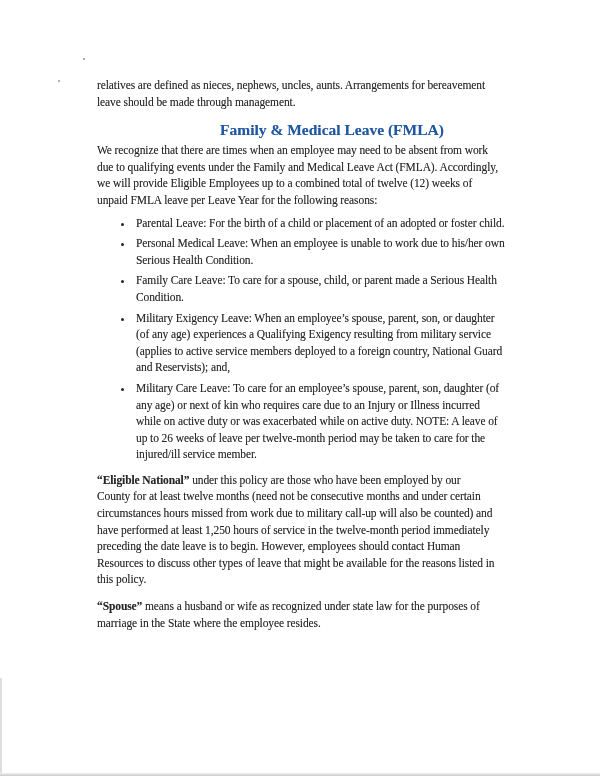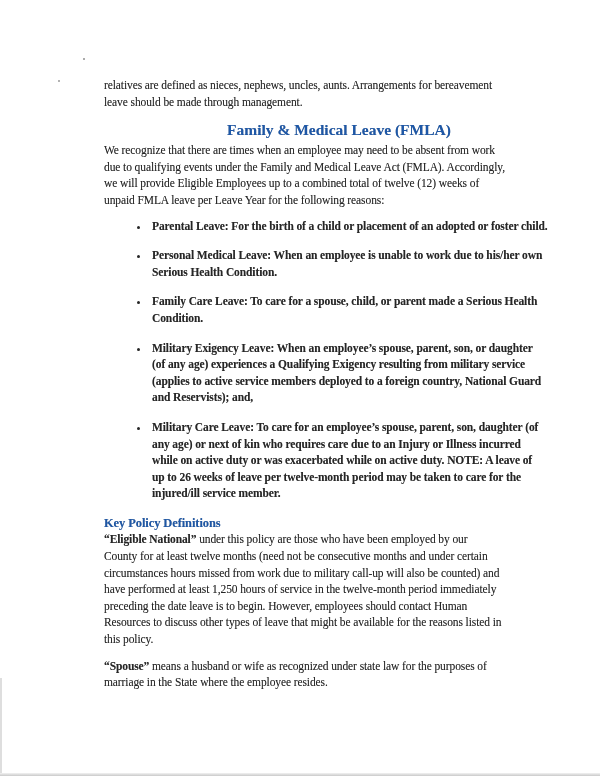--- a/index.html
+++ b/index.html
@@ -14,21 +14,21 @@
     font-family:"Liberation Serif", serif;
   }
   .page{
     position:relative;
     width:600px;height:776px;
     background:var(--page-bg);
     overflow:hidden;
   }
   .content{
     position:absolute;
-    left:104px;top:77px;
+    left:97px;top:77px;
     width:470px;
     color:var(--body-text);
     font-size:11.5px;
     line-height:16.6px;
     letter-spacing:-0.1px;
     text-shadow:0 0 0.6px rgba(30,30,30,0.35);
   }
   .content p{
     margin:0 0 10px 0;
     white-space:pre-line;
@@ -48,24 +48,23 @@
     line-height:16.6px;
     margin:0;
     font-weight:bold;
   }
   ul.reasons{
     margin:-4px 0 9px 0;
     padding:0 0 0 33px;
     list-style:disc outside;
   }
   ul.reasons li{
-    margin:13px;
+    margin:4px;
     padding-left:2px;
     white-space:pre-line;
-    font-weight:bold;
   }
   p.def b, p.compliance b{font-weight:bold;}
   .speck{
     position:absolute;
     border-radius:50%;
   }
   .speck-1{left:83px;top:58px;width:2px;height:2px;background:#8f8f8f;}
   .speck-2{left:58px;top:80px;width:2px;height:2px;background:#9a9a9a;}
   .edge-bottom{
     position:absolute;left:0;bottom:0;width:600px;height:3px;
@@ -108,21 +107,20 @@
 (of any age) experiences a Qualifying Exigency resulting from military service
 (applies to active service members deployed to a foreign country, National Guard
 and Reservists); and,</li>
       <li>Military Care Leave:  To care for an employee’s spouse, parent, son, daughter (of
 any age) or next of kin who requires care due to an Injury or Illness incurred
 while on active duty or was exacerbated while on active duty. NOTE:  A leave of
 up to 26 weeks of leave per twelve-month period may be taken to care for the
 injured/ill service member.</li>
     </ul>
 
-    <h2 class="defs-heading">Key Policy Definitions</h2>
 
     <p class="def"><b>“Eligible National”</b><span> under this policy are those who have been employed by our
 County for at least twelve months (need not be consecutive months and under certain
 circumstances hours missed from work due to military call-up will also be counted) and
 have performed at least 1,250 hours of service in the twelve-month period immediately
 preceding the date leave is to begin. However, employees should contact Human
 Resources to discuss other types of leave that might be available for the reasons listed in
 this policy.</span></p>
 
 

